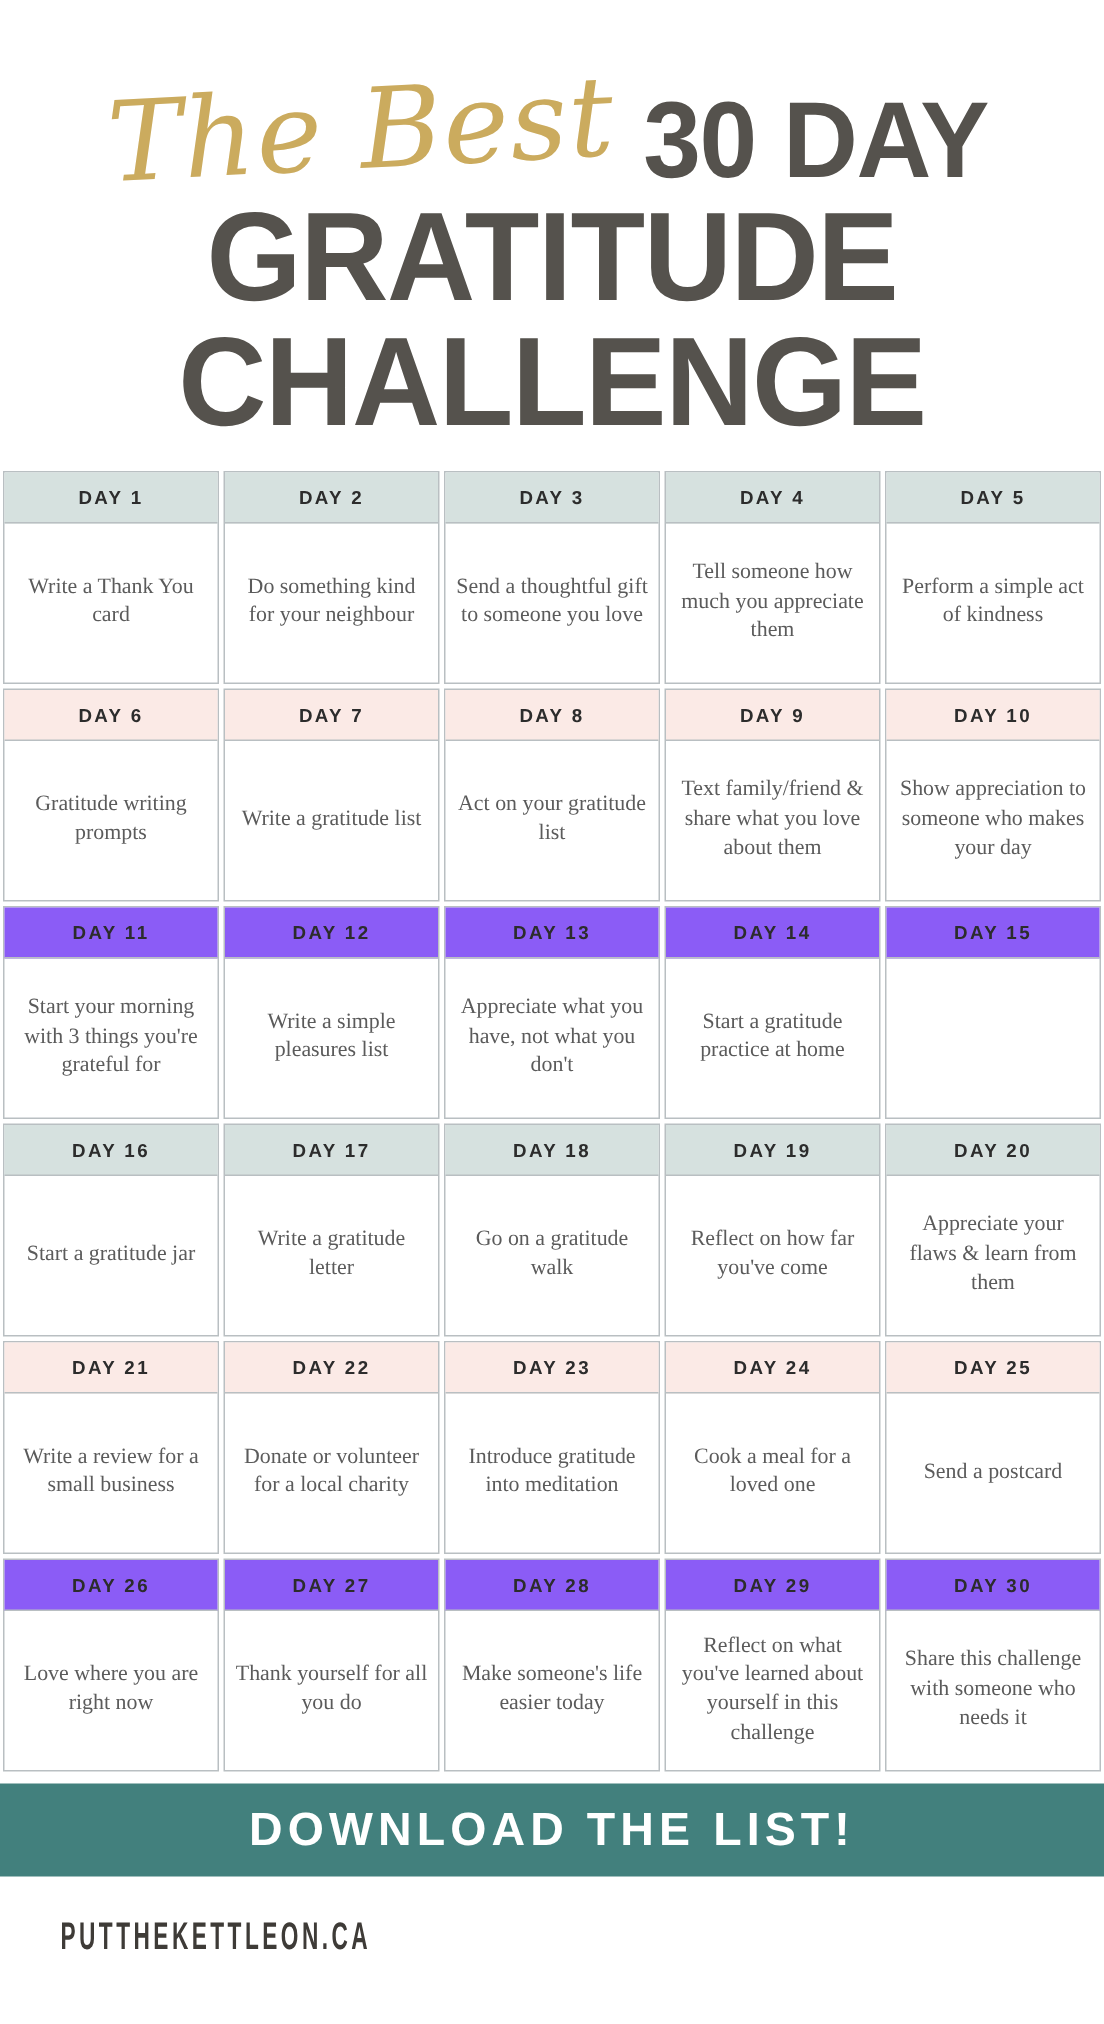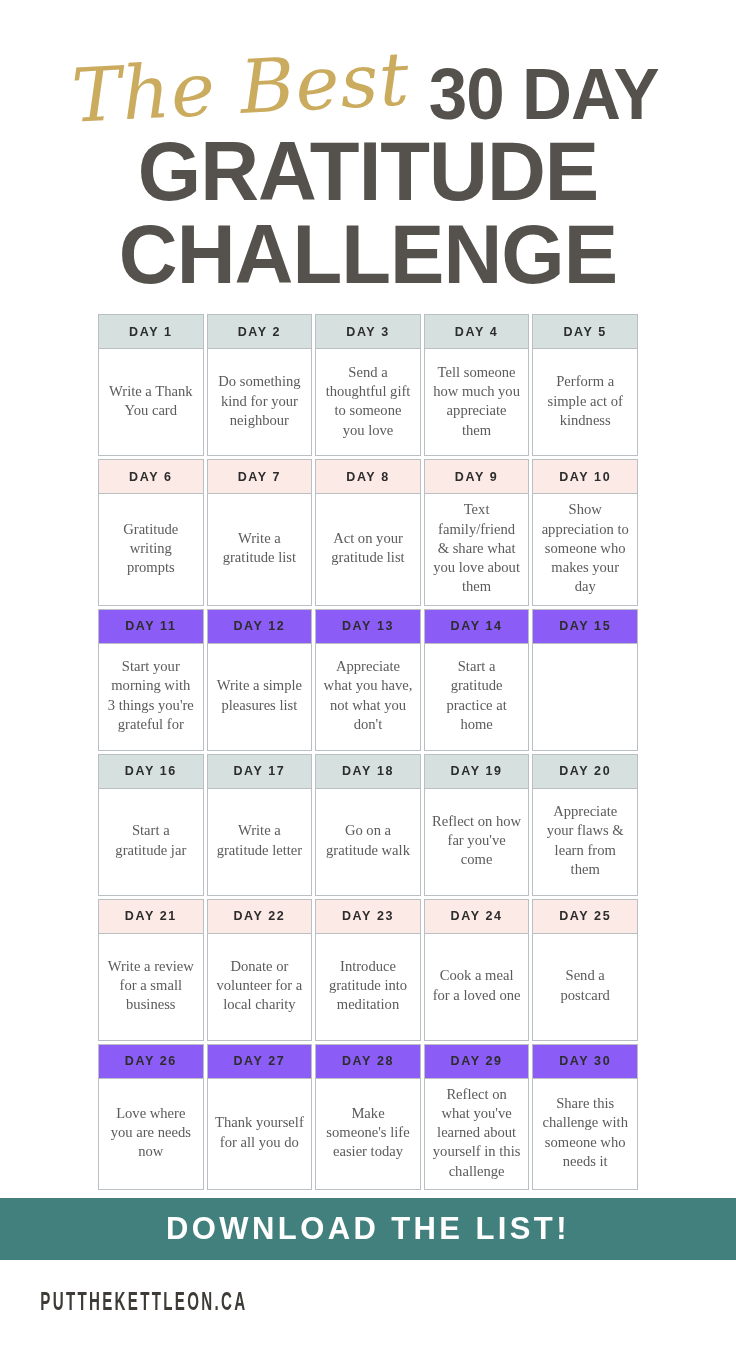--- a/index.html
+++ b/index.html
@@ -69,21 +69,21 @@
     color: #55524d;
     letter-spacing: -1px;
     transform: scaleX(0.97);
     white-space: nowrap;
   }
 
   .title-line-3 { margin-bottom: 6px; }
 
   
   .calendar {
-    width: 540px;
+    width: 732px;
     margin: 12px auto 0 auto;
     display: flex;
     flex-direction: column;
   }
 
   .cal-row {
     display: grid;
     grid-template-columns: repeat(5, 1fr);
     column-gap: 3px;
     margin-bottom: 3px;
@@ -395,21 +395,21 @@
           </div>
       </div>
     </div>
 
     <div class="cal-row">
       <div class="cal-cell">
         <div class="cell-header band-cream">
             <span>DAY 26</span>
           </div>
         <div class="cell-body">
-            <span>Love where you are needs now</span>
+            <span>Love where you are right now</span>
           </div>
       </div>
       <div class="cal-cell">
         <div class="cell-header band-cream">
             <span>DAY 27</span>
           </div>
         <div class="cell-body">
             <span>Thank yourself for all you do</span>
           </div>
       </div>

